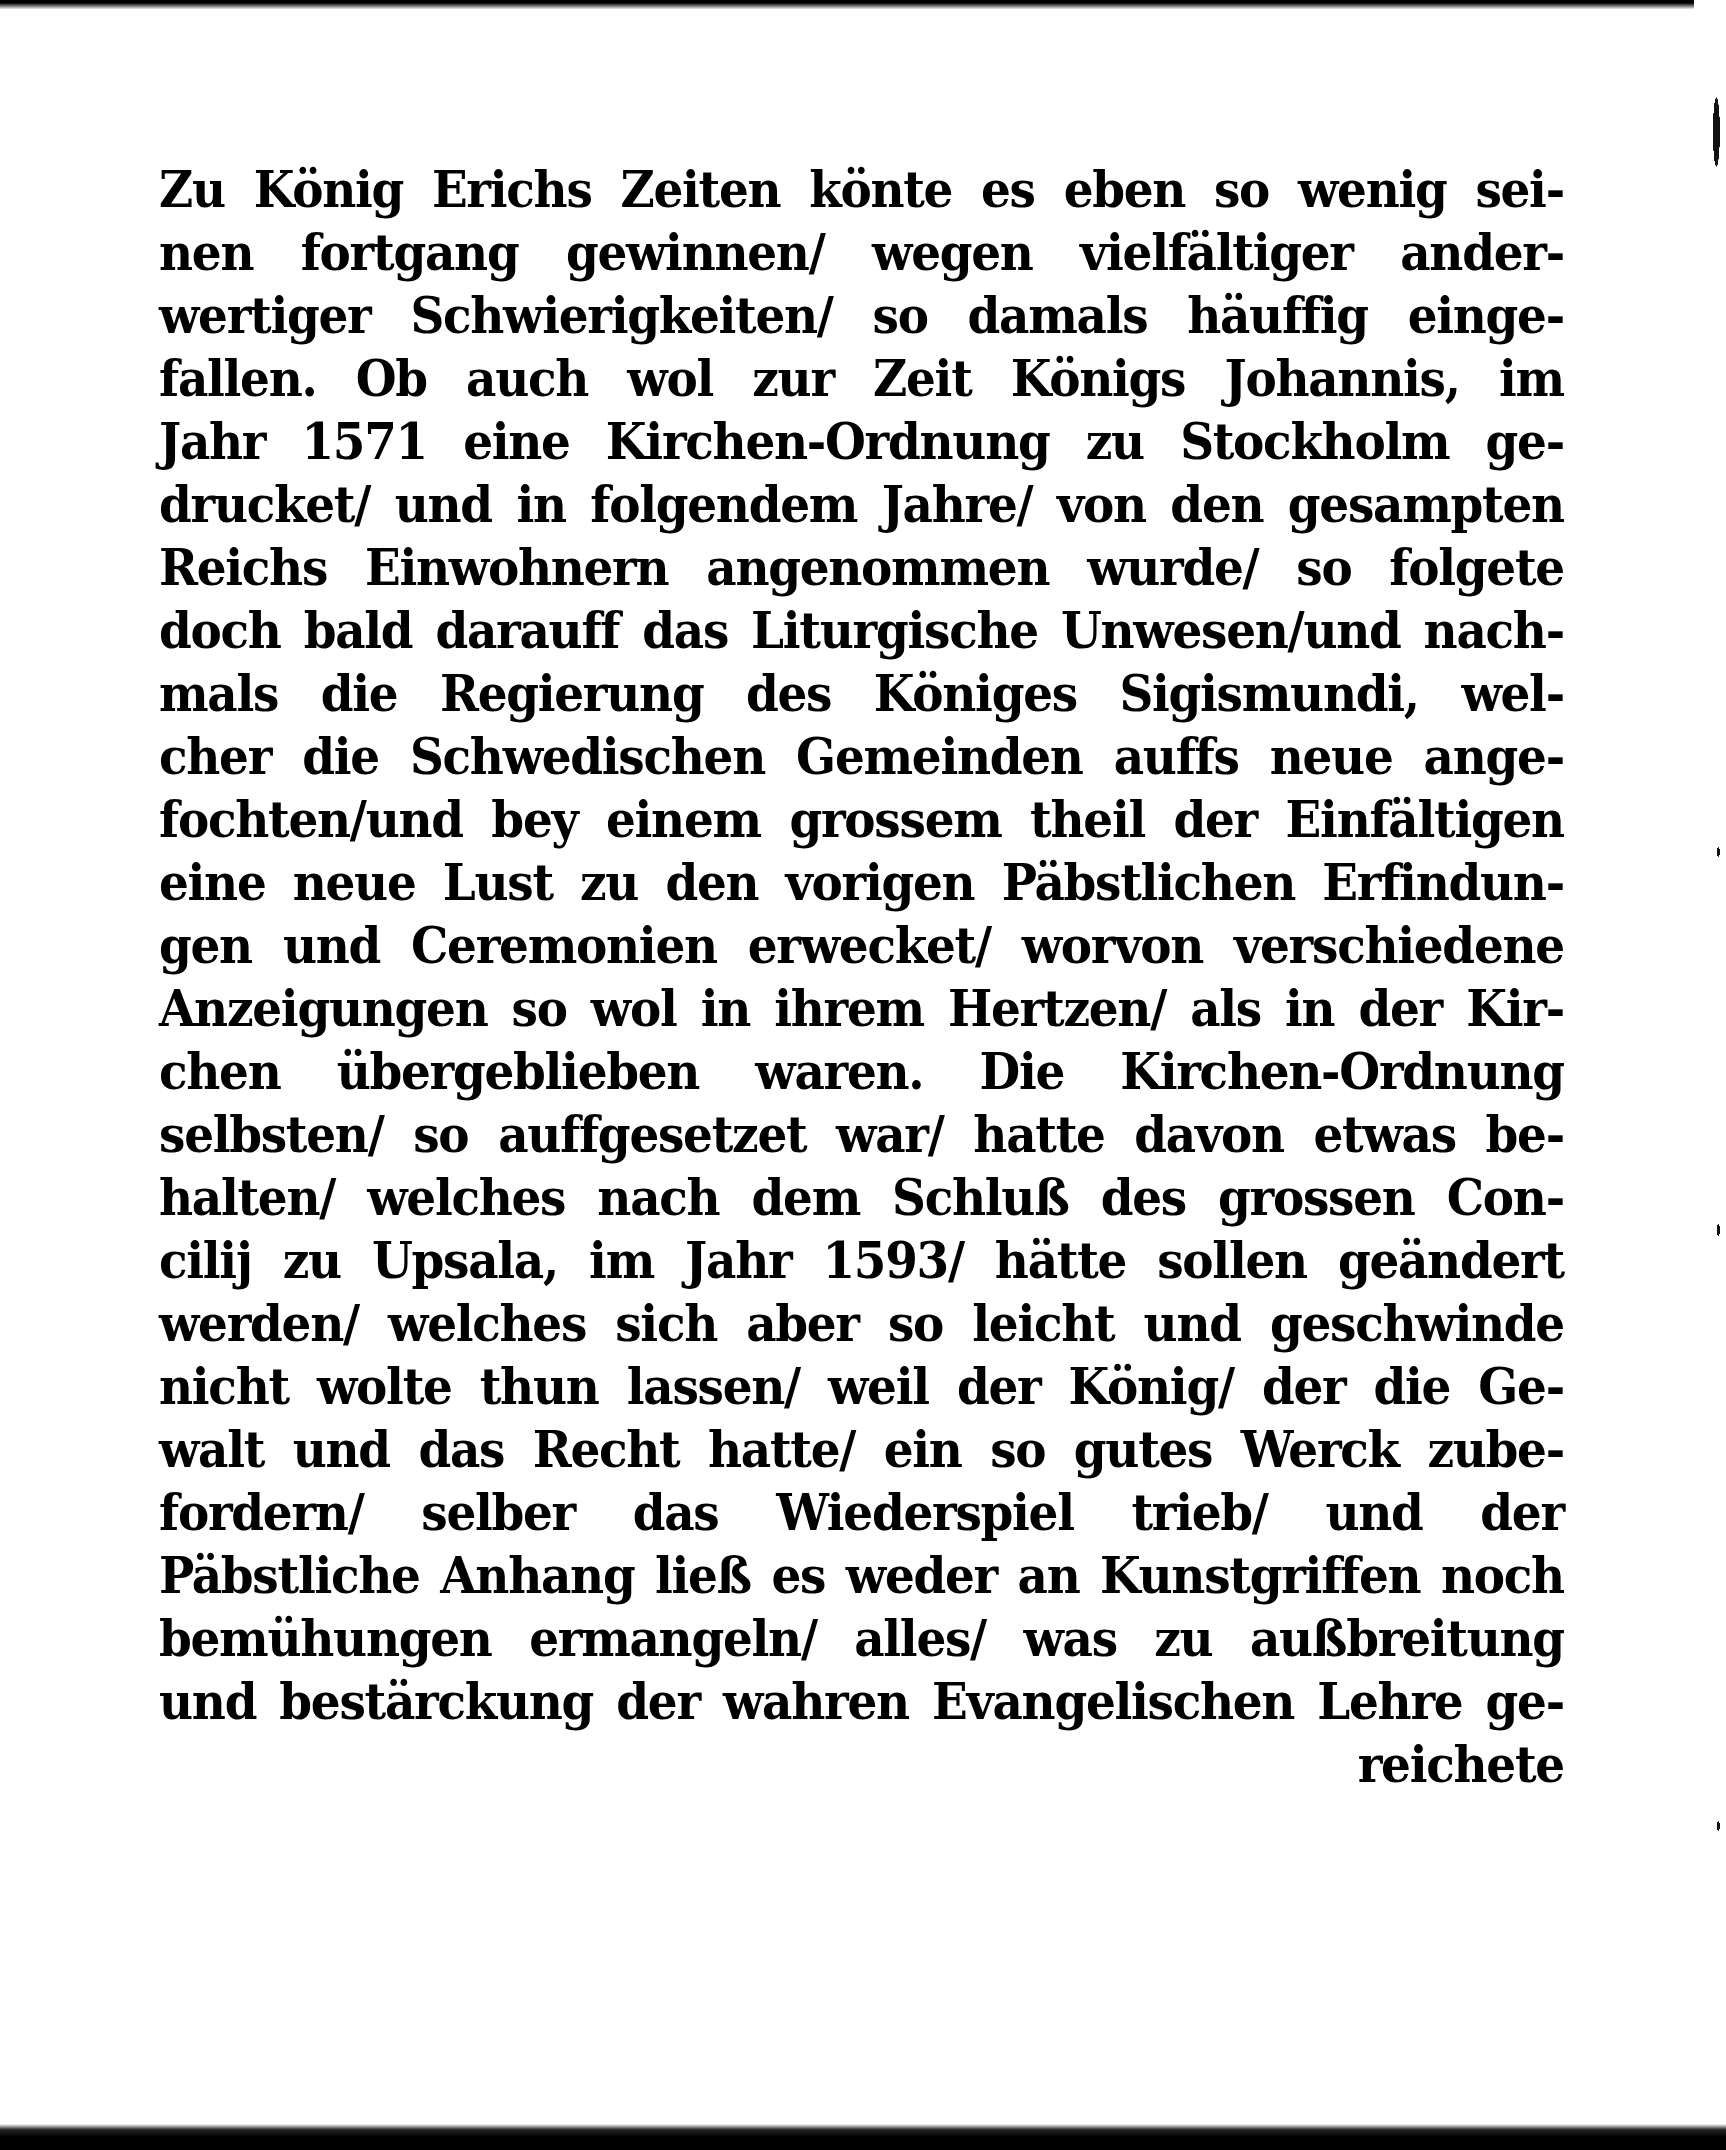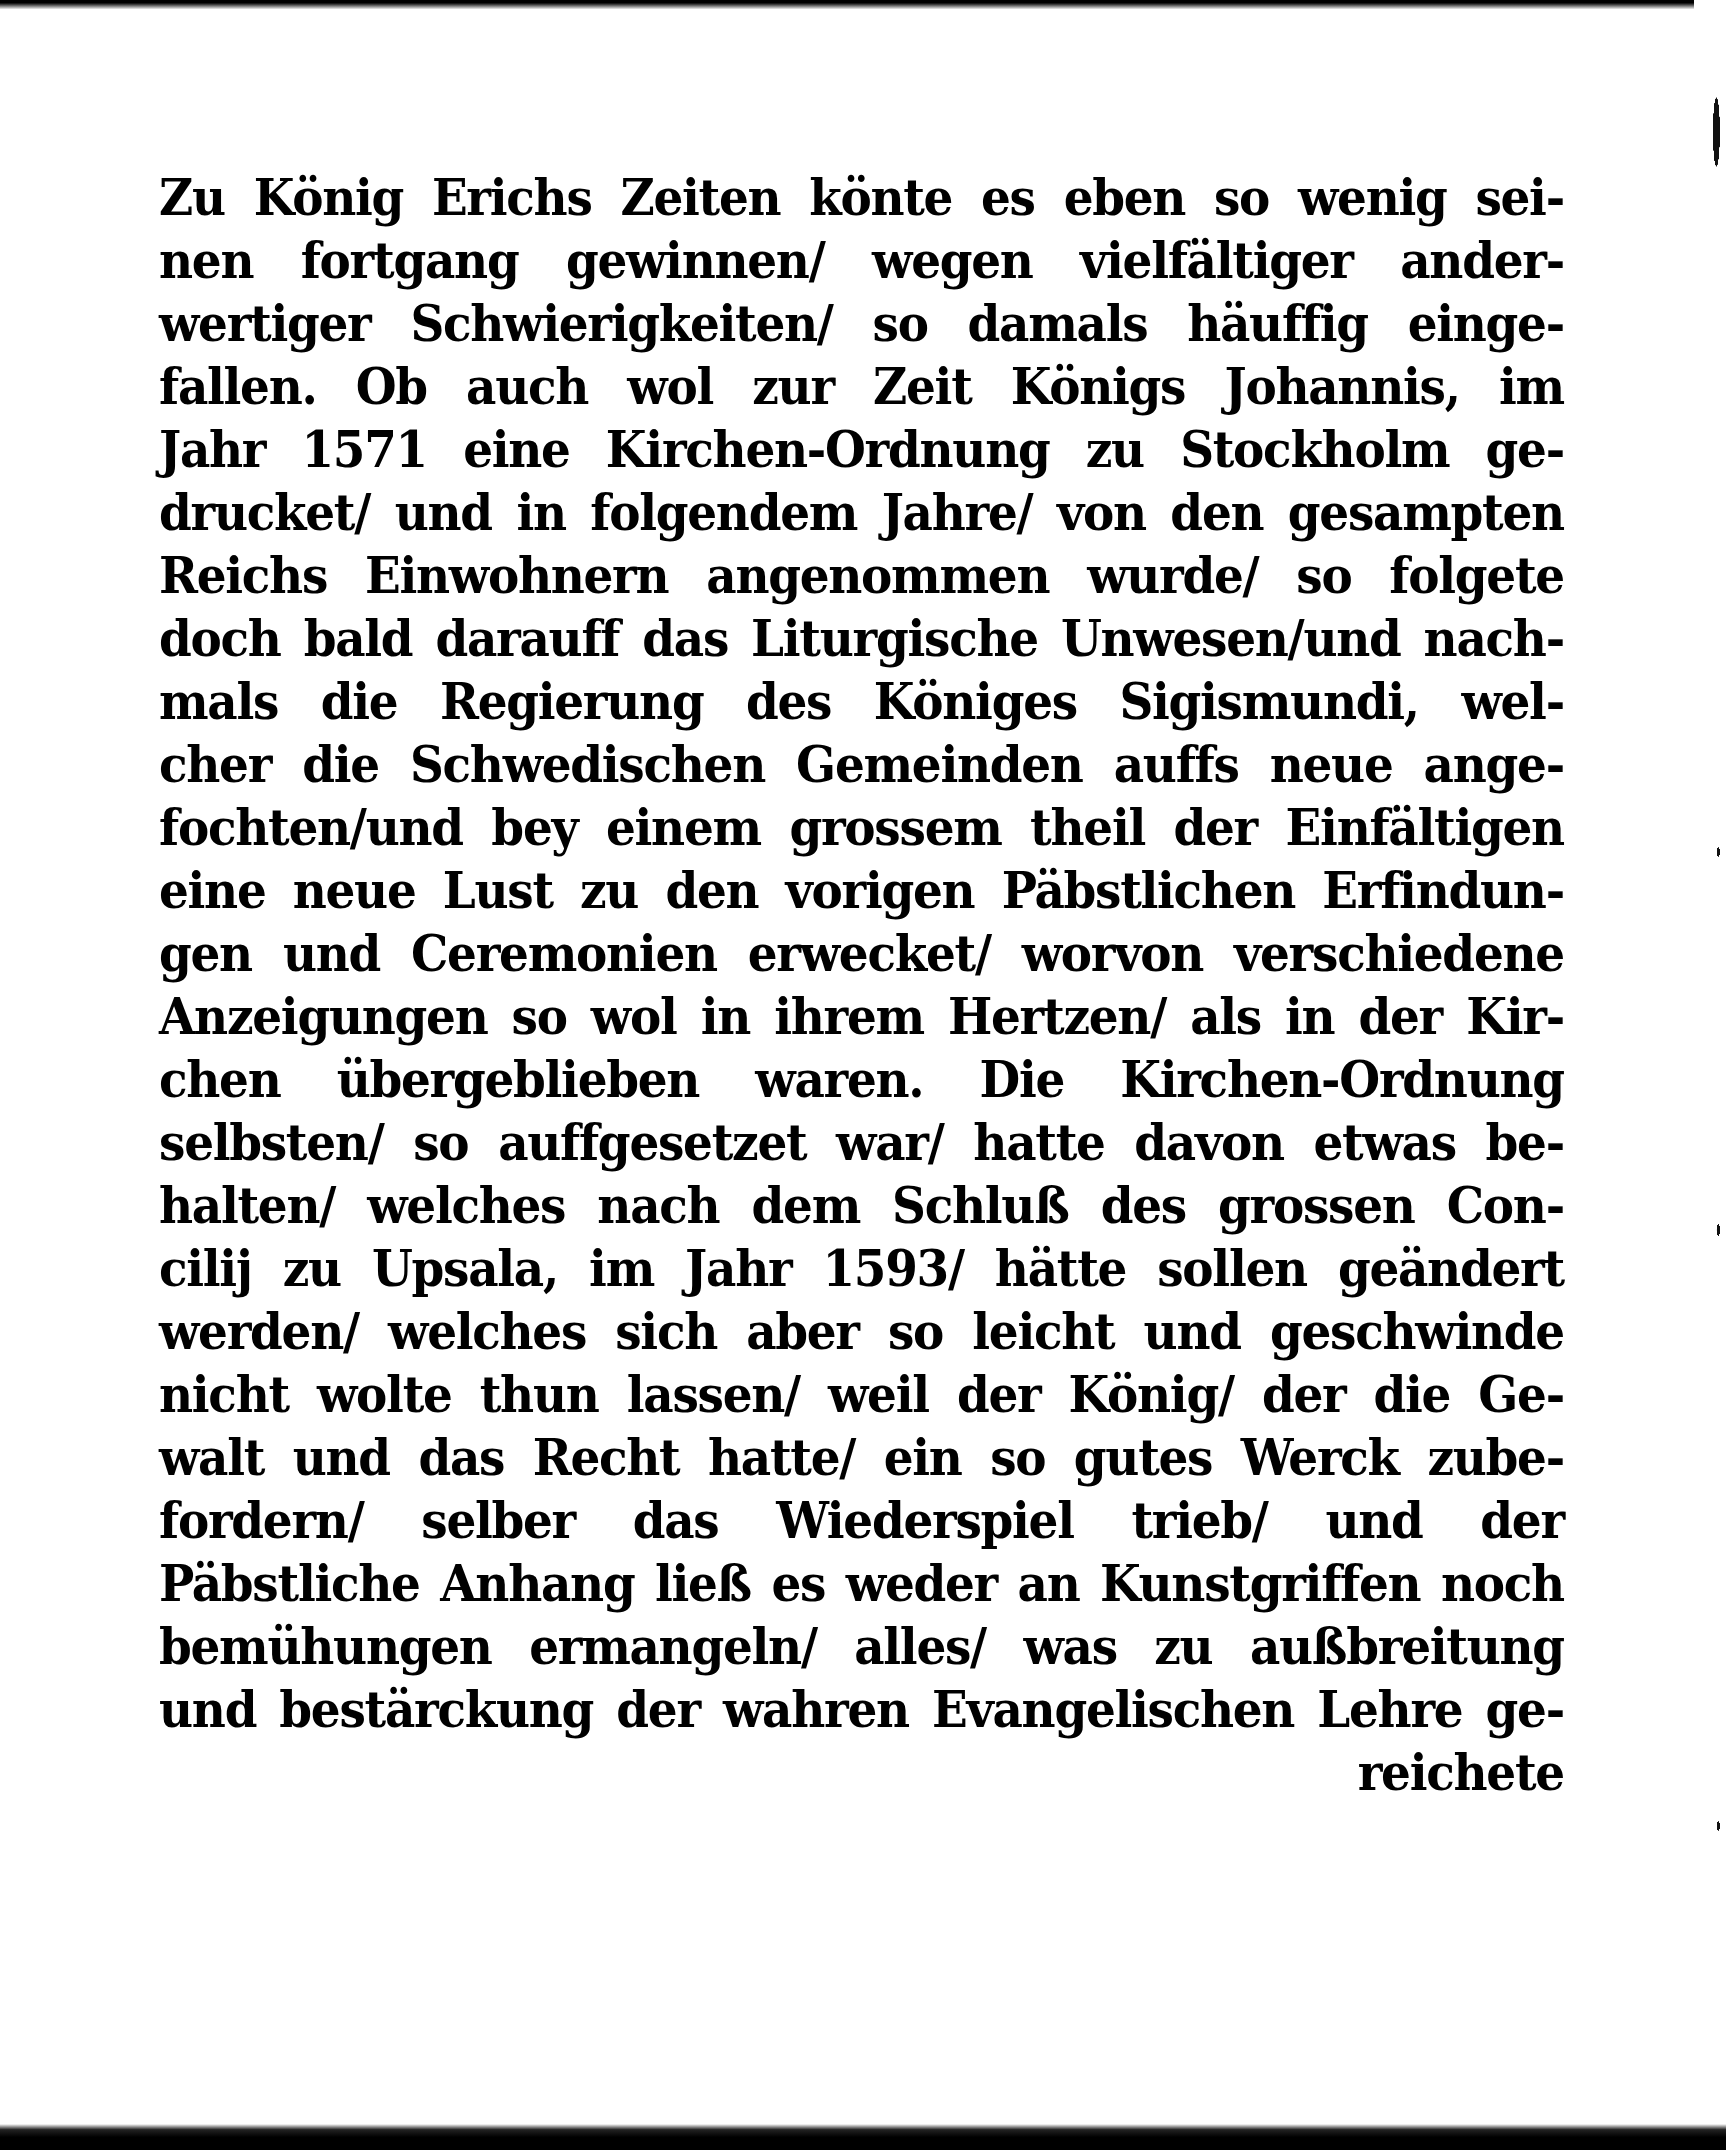--- a/index.html
+++ b/index.html
@@ -24,21 +24,21 @@
       position: absolute; right: 0; top: 0; width: 21px; height: 2150px;
       background:
         radial-gradient(ellipse 5.7px 57px at 11.4px 132px, #111 60%, transparent 61%),
         radial-gradient(ellipse 2.8px 7.6px at 13.2px 852px, #111 60%, transparent 61%),
         radial-gradient(ellipse 2.8px 9.5px at 13.2px 1230px, #111 60%, transparent 61%),
         radial-gradient(ellipse 2.8px 7.6px at 13.2px 1826px, #111 60%, transparent 61%);
     }
     .page {
       position: absolute;
       left: 159px;
-      top: 166px;
+      top: 158px;
       width: 1405px;
     }
     .line {
       display: block;
       height: 63px;
       line-height: 63px;
       font-size: 51px;
       font-weight: bold;
       letter-spacing: -1.4px;
       white-space: nowrap;

